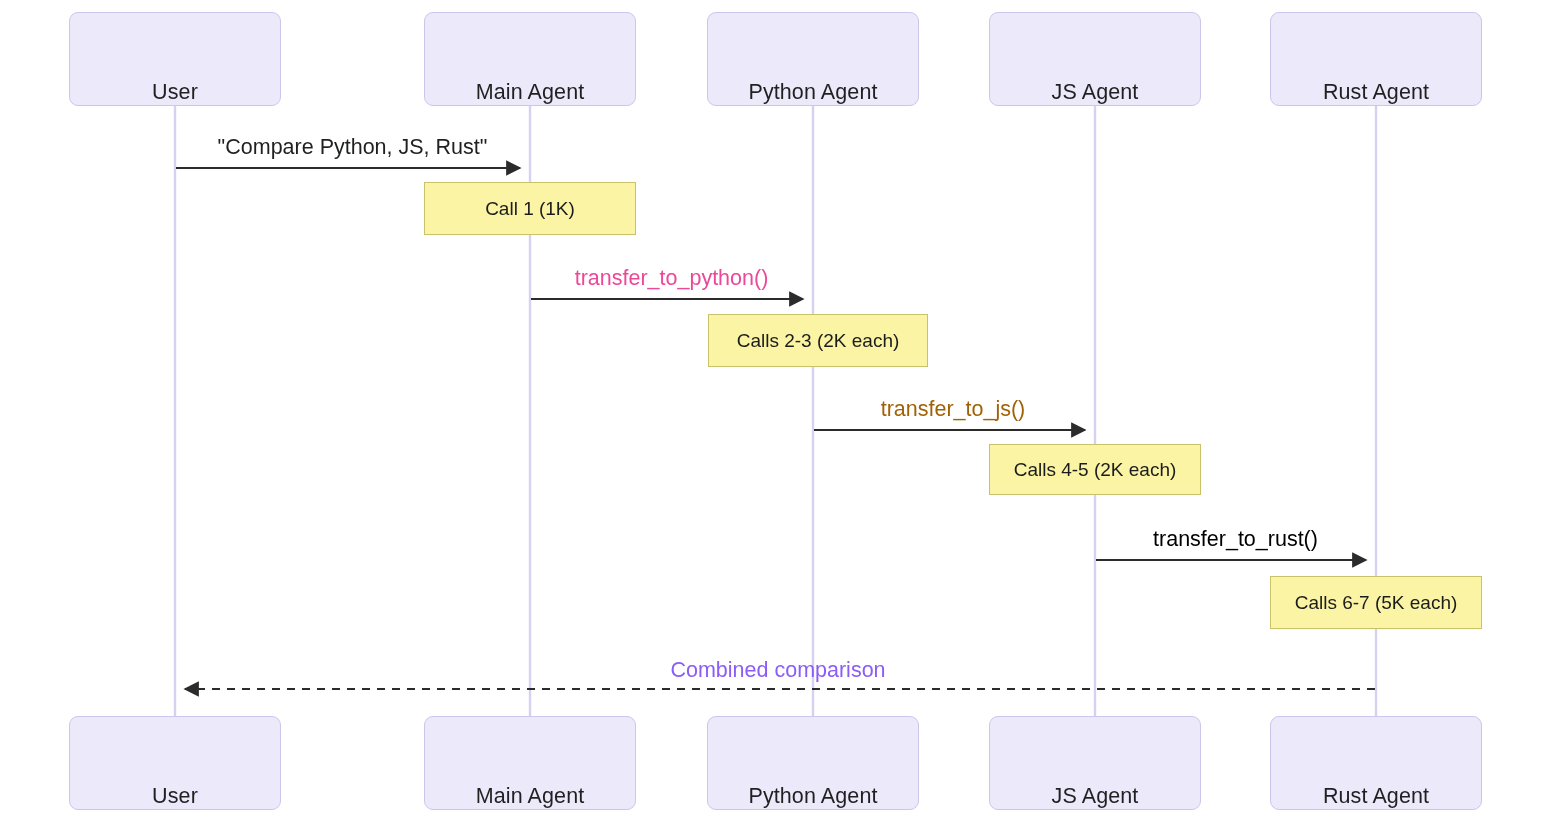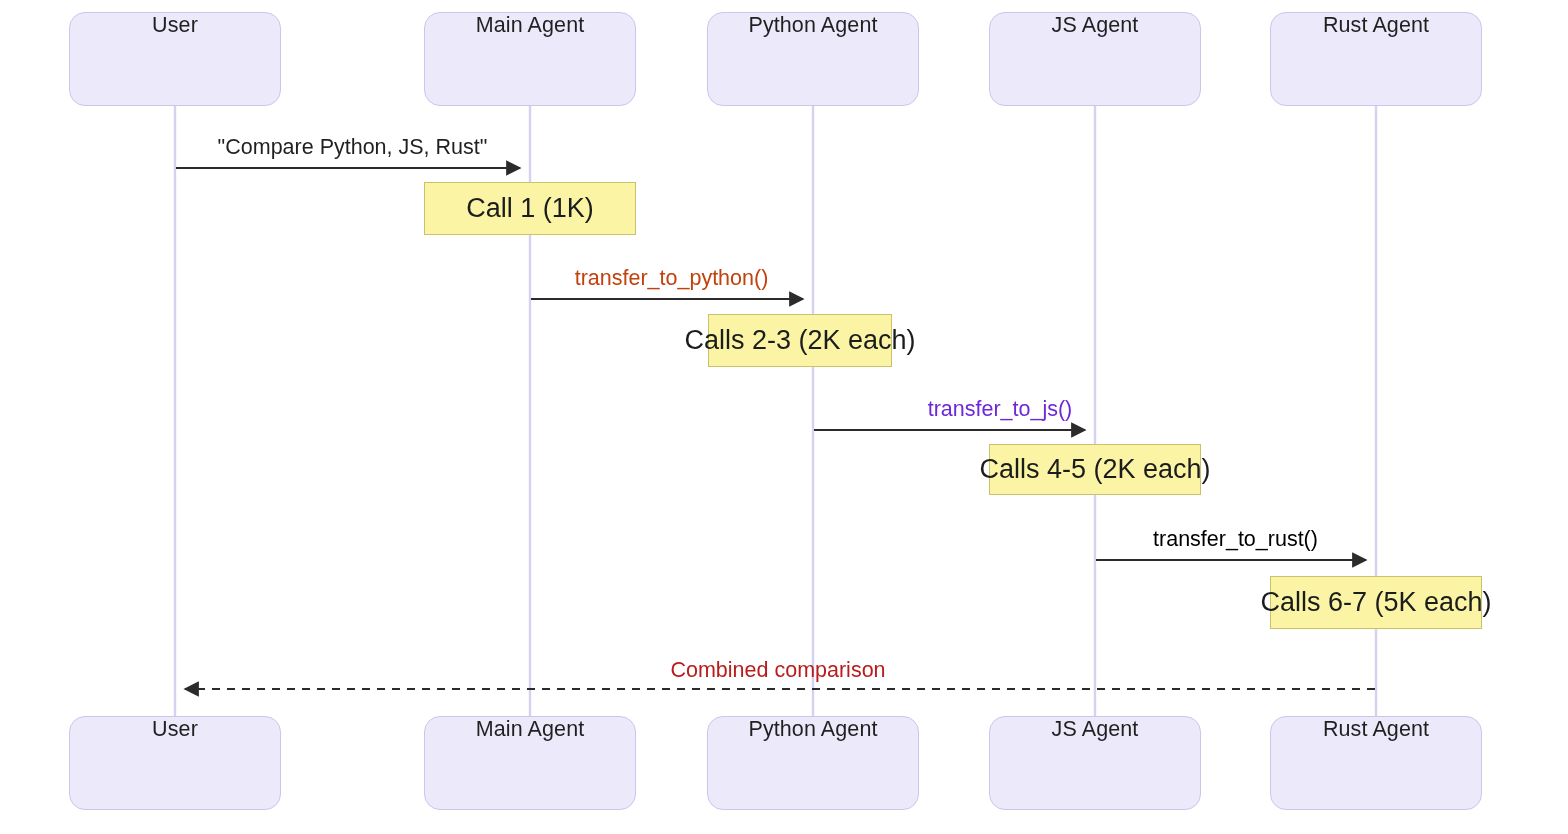--- a/index.html
+++ b/index.html
@@ -23,44 +23,44 @@
     left: 0;
     top: 0;
     width: 1568px;
     height: 834px;
   }
   .actor-box {
     position: absolute;
     box-sizing: border-box;
     background: #ECEAFA;
     border: 1.6px solid #CDC5EC;
-    border-radius: 16px;
+    border-radius: 9px;
     display: flex;
-    align-items: flex-start;
+    align-items: flex-end;
     justify-content: center;
   }
   .actor-label {
     font-family: "Liberation Sans", sans-serif;
     font-size: 21.5px;
     color: #1f2020;
     letter-spacing: 0.1px;
     white-space: nowrap;
   }
   .note-box {
     position: absolute;
     box-sizing: border-box;
     background: #FBF4A4;
     border: 1.6px solid #C9C26A;
     display: flex;
     align-items: center;
     justify-content: center;
   }
   .note-label {
     font-family: "Liberation Sans", sans-serif;
-    font-size: 27px;
+    font-size: 19px;
     color: #1b1c1c;
     white-space: nowrap;
   }
   .msg-label {
     position: absolute;
     font-family: "Liberation Sans", sans-serif;
     font-size: 21.5px;
     color: #1f2020;
     white-space: nowrap;
     transform: translateX(-50%);
@@ -128,31 +128,31 @@
         <span class="actor-label" style="color: rgb(31, 32, 32);">JS Agent</span>
       </div>
       <div class="actor-box" style="left: 1270px; top: 716px; width: 212px; height: 94px; background: rgb(236, 234, 250); border-color: rgb(205, 197, 236);">
         <span class="actor-label" style="color: rgb(31, 32, 32);">Rust Agent</span>
       </div>
     </div>
   <div id="note-boxes">
       <div class="note-box" style="left: 424px; top: 182px; width: 212px; height: 53px; background: rgb(251, 244, 164); border-color: rgb(201, 194, 106);">
         <span class="note-label">Call 1 (1K)</span>
       </div>
-      <div class="note-box" style="left: 708px; top: 314px; width: 184px; height: 53px; background: rgb(251, 244, 164); border-color: rgb(201, 194, 106);">
+      <div class="note-box" style="left: 708px; top: 314px; width: 220px; height: 53px; background: rgb(251, 244, 164); border-color: rgb(201, 194, 106);">
         <span class="note-label">Calls 2-3 (2K each)</span>
       </div>
       <div class="note-box" style="left: 989px; top: 444px; width: 212px; height: 51px; background: rgb(251, 244, 164); border-color: rgb(201, 194, 106);">
         <span class="note-label">Calls 4-5 (2K each)</span>
       </div>
       <div class="note-box" style="left: 1270px; top: 576px; width: 212px; height: 53px; background: rgb(251, 244, 164); border-color: rgb(201, 194, 106);">
         <span class="note-label">Calls 6-7 (5K each)</span>
       </div>
     </div>
   <div id="message-labels">
       <div class="msg-label" style="left: 352.5px; top: 135px; color: rgb(31, 32, 32);">"Compare Python, JS, Rust"</div>
-      <div class="msg-label" style="left: 671.5px; top: 266px; color: #c2410c;">transfer_to_python()</div>
-      <div class="msg-label" style="left: 1000px; top: 397px; color: #6d28d9;">transfer_to_js()</div>
+      <div class="msg-label" style="left: 671.5px; top: 266px; color: #ec4899;">transfer_to_python()</div>
+      <div class="msg-label" style="left: 953px; top: 397px; color: #a16207;">transfer_to_js()</div>
       <div class="msg-label" style="left: 1235.5px; top: 527px; color: #000000;">transfer_to_rust()</div>
-      <div class="msg-label" style="left: 778px; top: 658px; color: #b91c1c;">Combined comparison</div>
+      <div class="msg-label" style="left: 778px; top: 658px; color: #8b5cf6;">Combined comparison</div>
     </div>
 
 </div>
 
 </body></html>

